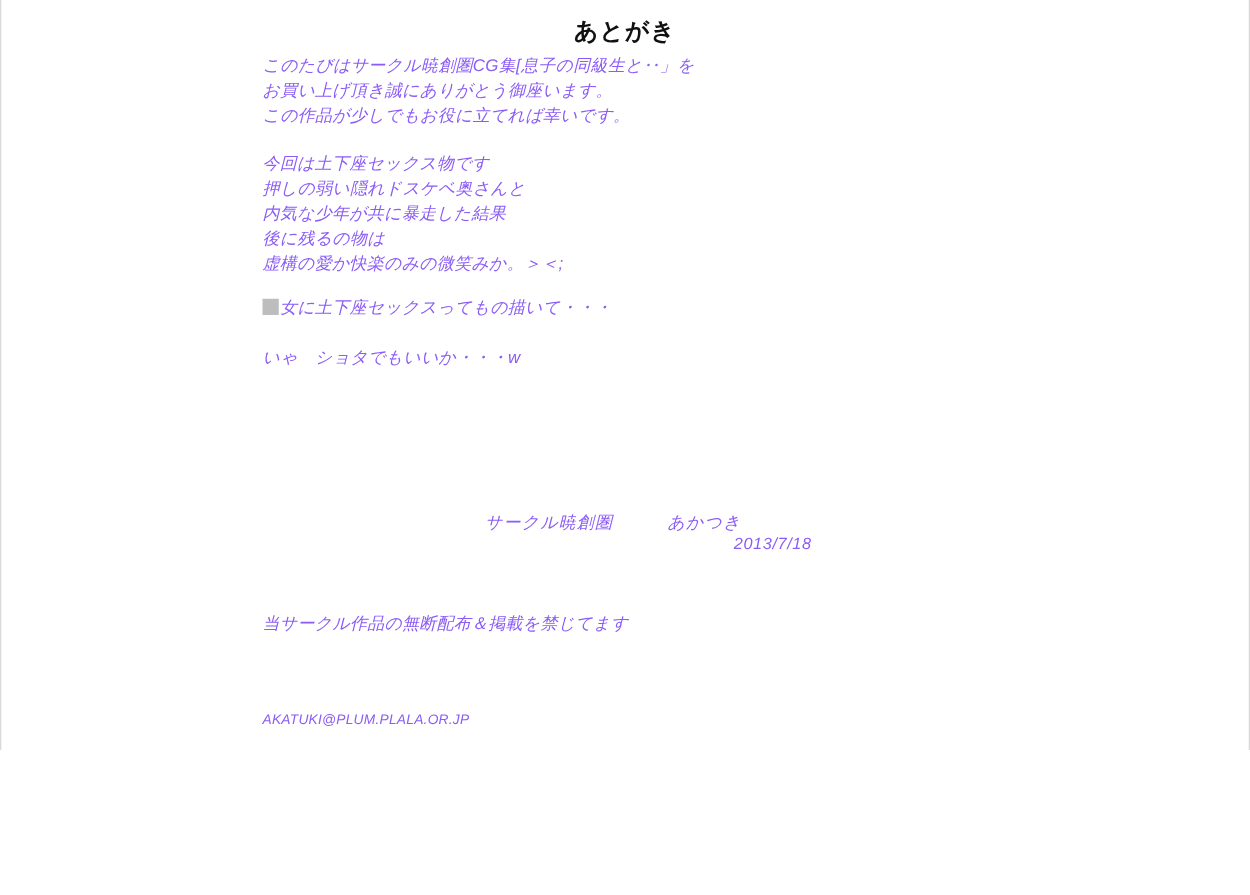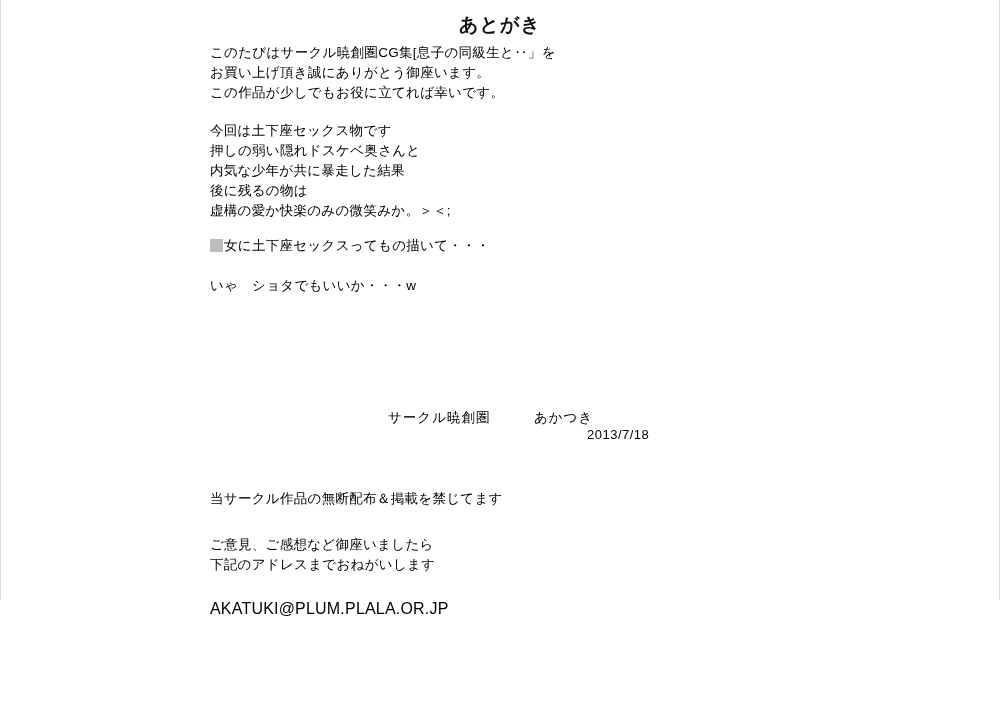--- a/index.html
+++ b/index.html
@@ -43,34 +43,35 @@
     font-size: 19px;
     font-weight: bold;
     letter-spacing: 1px;
     color: #111111;
   }
 
   .block {
     position: absolute;
     font-size: 13.5px;
     line-height: 20px;
-    color: #000000;
+    color: #8b5cf6;
     white-space: pre-line;
     letter-spacing: 0.3px;
+    font-style: italic;
   }
 
   .blk-intro     { left: 210px; top: 43px;  }
   .blk-body      { left: 210px; top: 121px; }
   .blk-joke      { left: 210px; top: 216px; }
   .blk-closing   { left: 210px; top: 343px; }
   .blk-circle    { left: 388px; top: 408px; letter-spacing: 1px; }
   .blk-date      { left: 587px; top: 425px; font-size: 13px; letter-spacing: 0.5px; }
   .blk-notice    { left: 210px; top: 470px; margin-top: 19px; }
   .blk-contact   { left: 210px; top: 535px; }
-  .blk-email     { left: 210px; top: 599px; font-size: 16px; letter-spacing: 0.2px; text-align: right; }
+  .blk-email     { left: 210px; top: 566px; font-size: 11px; letter-spacing: 0.2px; text-align: right; }
 
   .redaction {
     display: inline-block;
     width: 13px;
     height: 13px;
     background: #bdbdbd;
     vertical-align: -2px;
     margin-right: 1px;
   }
 </style>
@@ -96,18 +97,16 @@
     <div>いゃ　ショタでもいいか・・・w</div>
   </div>
 
 
   <div class="block blk-circle">サークル暁創圏　　　あかつき</div>
 
   <div class="block blk-date">2013/7/18</div>
 
   <div class="block blk-notice">当サークル作品の無断配布＆掲載を禁じてます</div>
 
-  <div class="block blk-contact">ご意見、ご感想など御座いましたら
-下記のアドレスまでおねがいします</div>
 
   <div class="block blk-email">AKATUKI@PLUM.PLALA.OR.JP</div>
 
 </div>
 
 </body></html>

